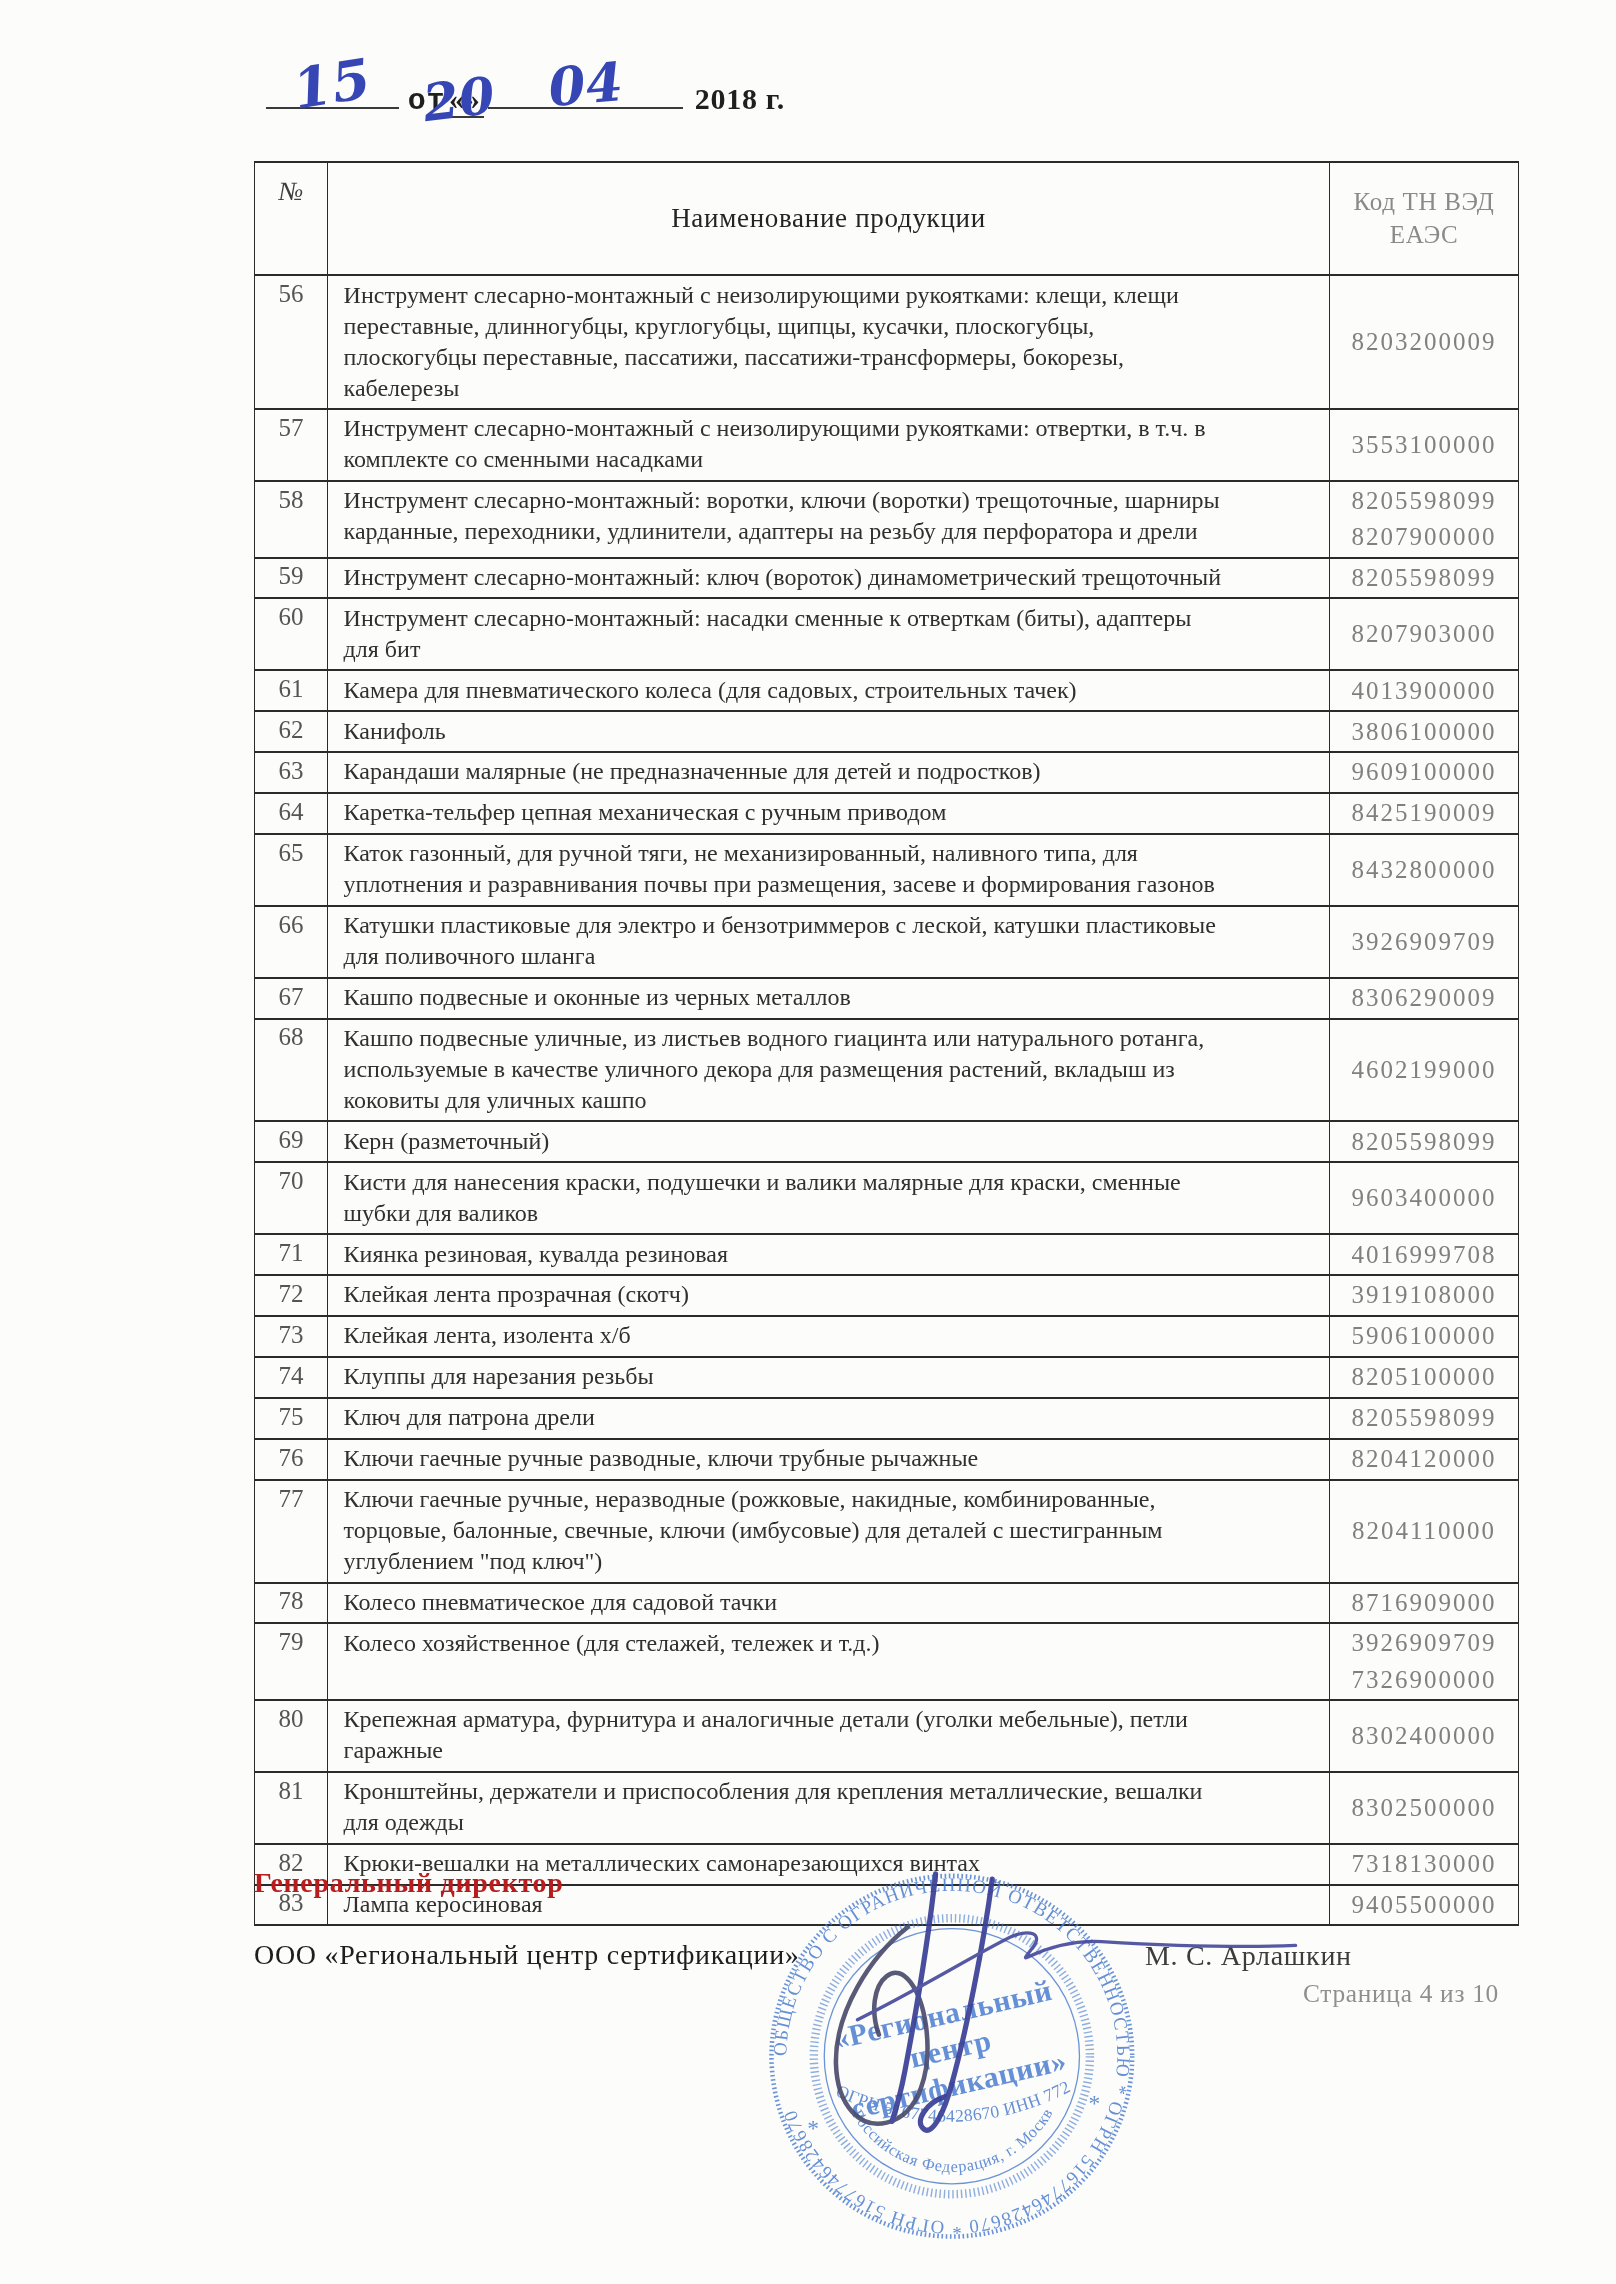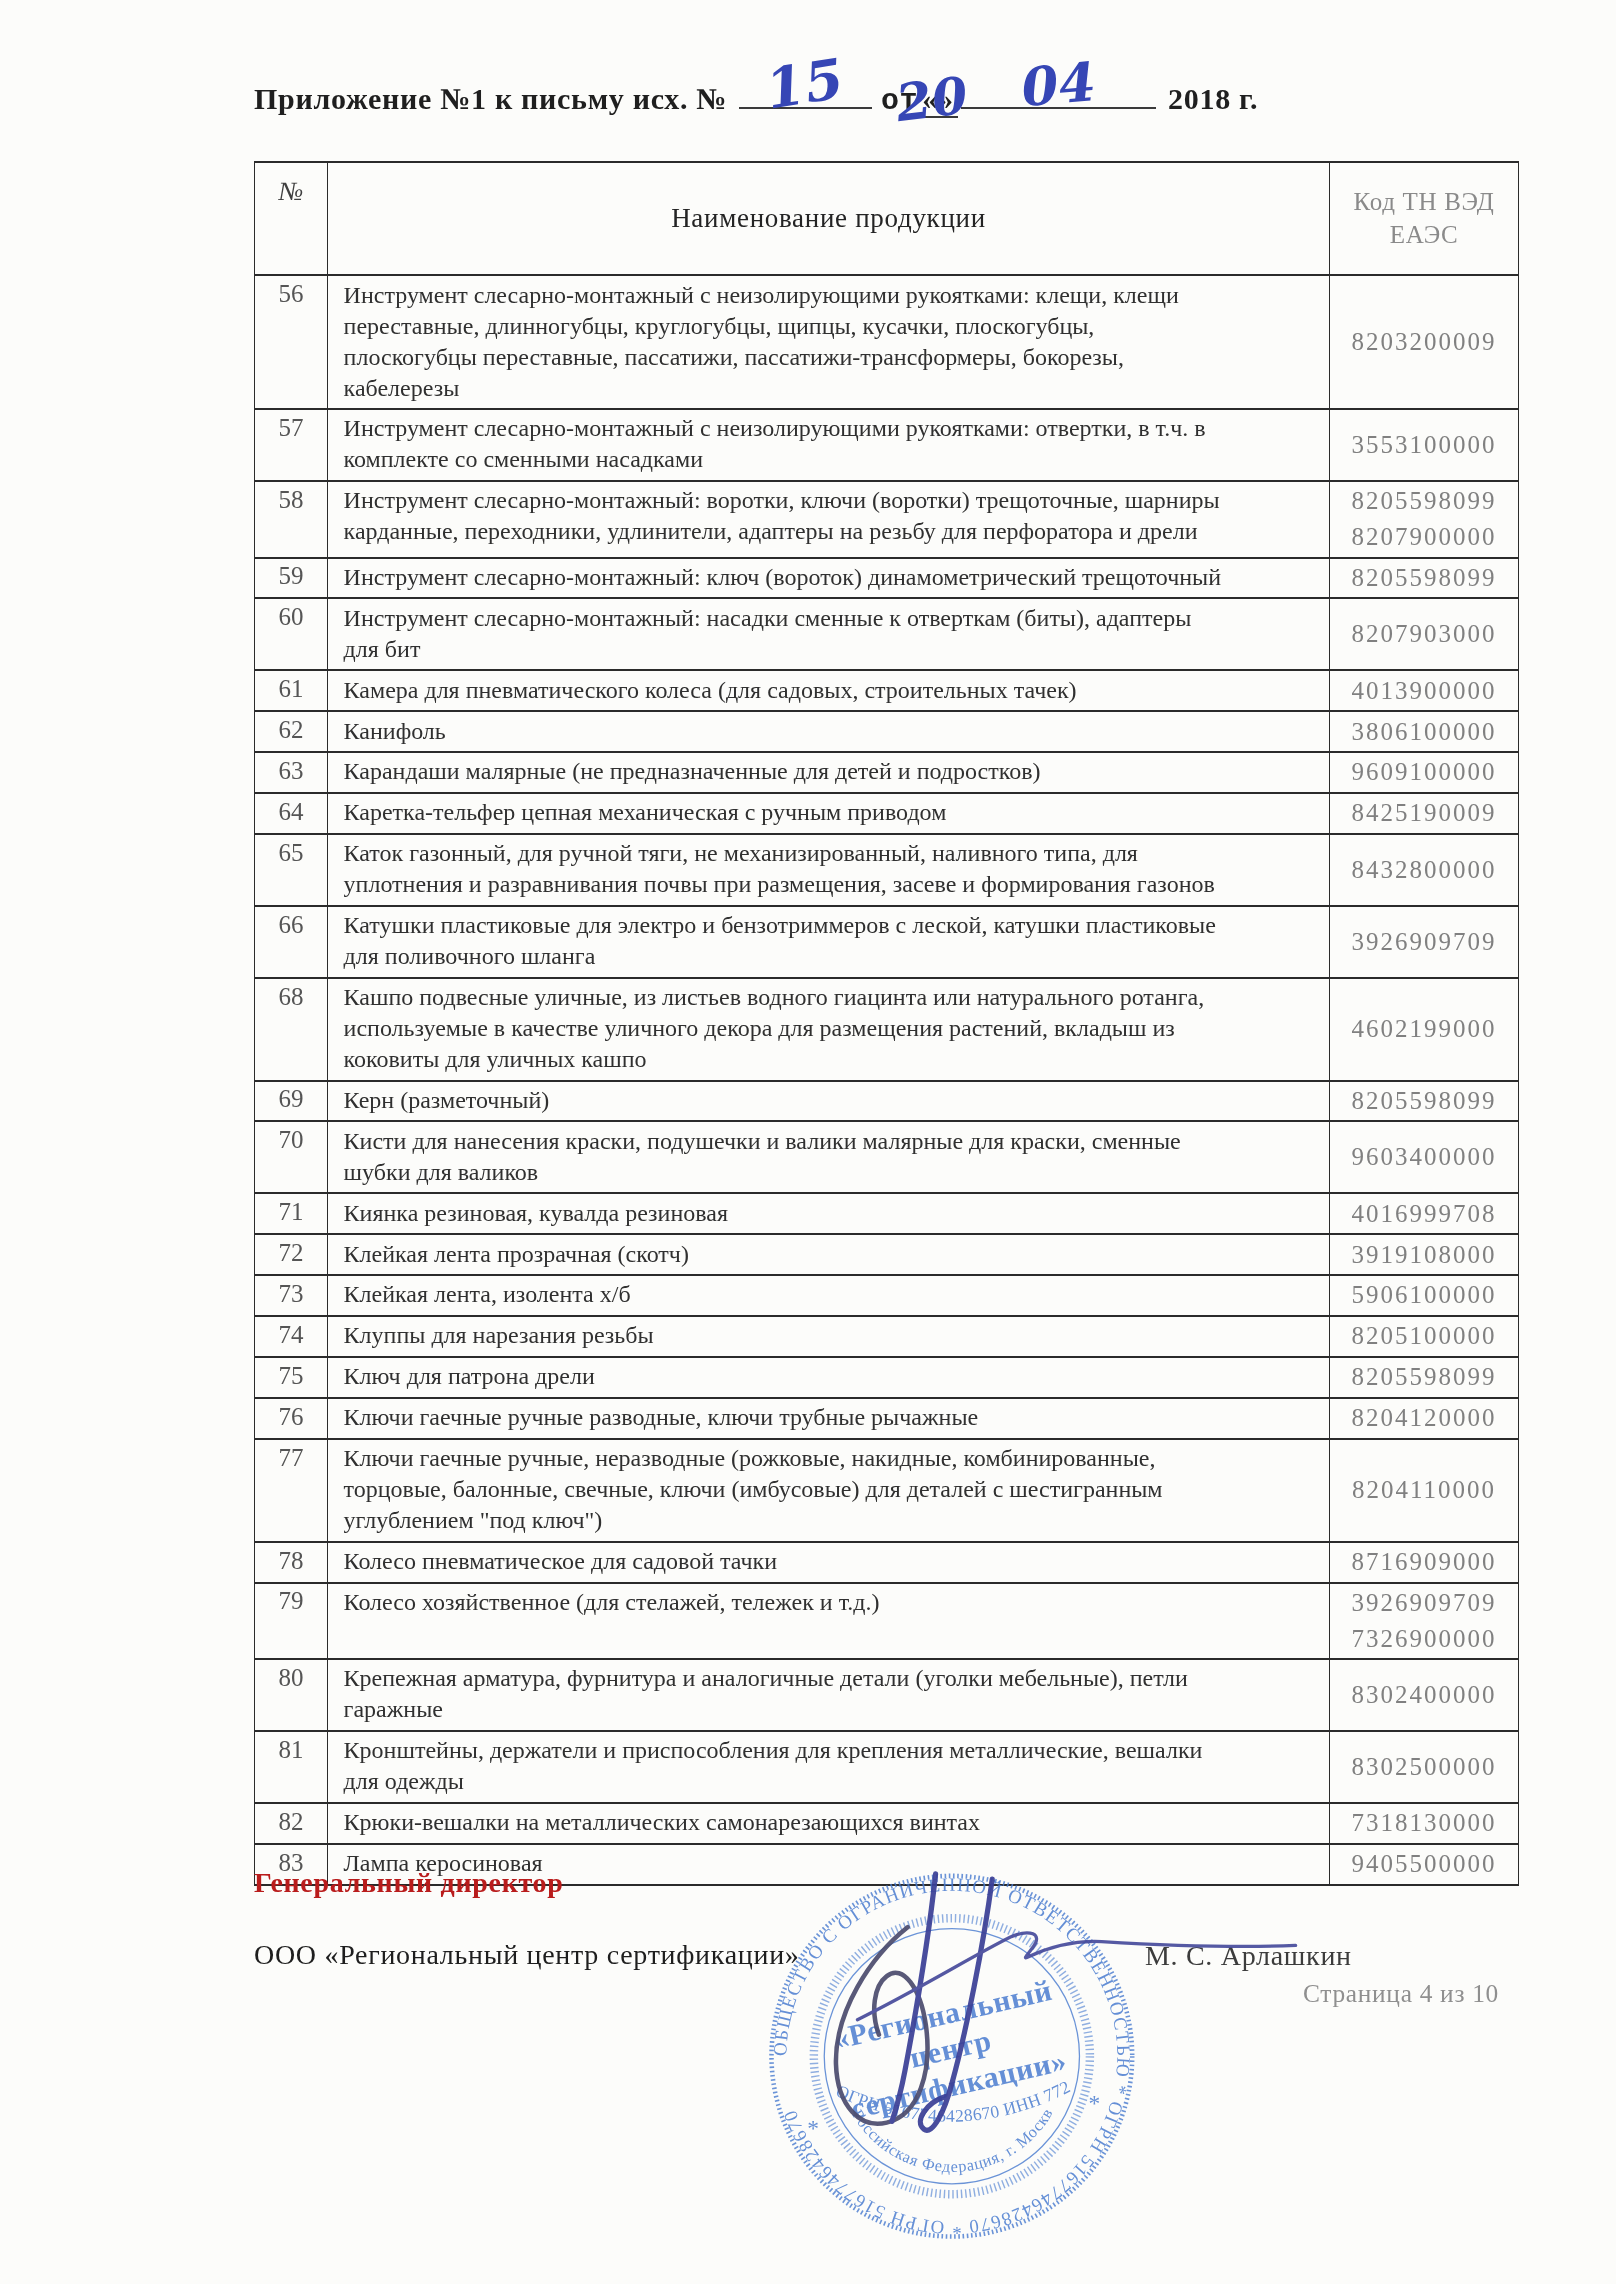--- a/index.html
+++ b/index.html
@@ -65,21 +65,20 @@
   .signer{position:absolute;left:1145px;top:1940px;font-size:28px;color:#3c3c3c;letter-spacing:0.7px;}
   .page-label{position:absolute;left:1303px;top:1979px;font-size:25.4px;color:#8f8f8f;letter-spacing:0.7px;}
   .stamp-wrap{position:absolute;left:737px;top:1849px;width:586px;height:430px;}
 </style>
 </head>
 <body>
 
 <div class="page">
 
   <div class="title-line">
-    <span>Приложение №1 к письму исх. №</span>
     <span class="blank b1">
       <span class="hand">15</span>
     </span>
     <span class="ot-label">от</span>
     <span class="quoted"><span>«</span><span class="hand h20">20</span><span>»</span></span>
     <span class="blank b2">
       <span class="hand h04">04</span>
     </span>
     <span>2018 г.</span>
   </div>
@@ -158,20 +157,25 @@
       <td class="name">Каток газонный, для ручной тяги, не механизированный, наливного типа, для уплотнения и разравнивания почвы при размещения, засеве и формирования газонов</td>
       <td class="code">8432800000</td>
     </tr>
 
     <tr>
       <td class="num">66</td>
       <td class="name">Катушки пластиковые для электро и бензотриммеров с леской, катушки пластиковые для поливочного шланга</td>
       <td class="code">3926909709</td>
     </tr>
 
+    <tr>
+      <td class="num">67</td>
+      <td class="name">Кашпо подвесные и оконные из черных металлов</td>
+      <td class="code">8306290009</td>
+    </tr>
 
     <tr>
       <td class="num">68</td>
       <td class="name">Кашпо подвесные уличные, из листьев водного гиацинта или натурального ротанга, используемые в качестве уличного декора для размещения растений, вкладыш из коковиты для уличных кашпо</td>
       <td class="code">4602199000</td>
     </tr>
 
     <tr>
       <td class="num">69</td>
       <td class="name">Керн (разметочный)</td>

